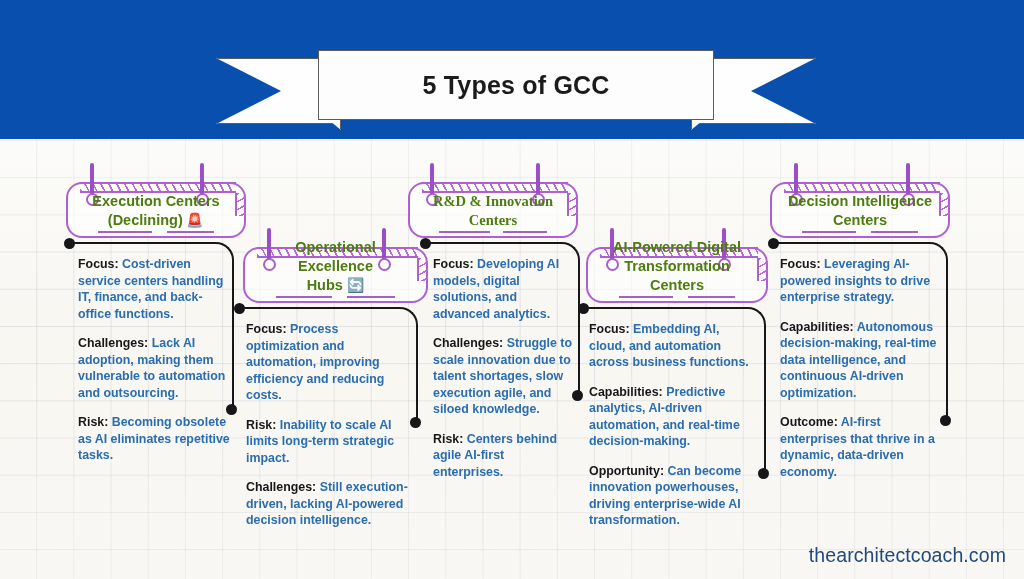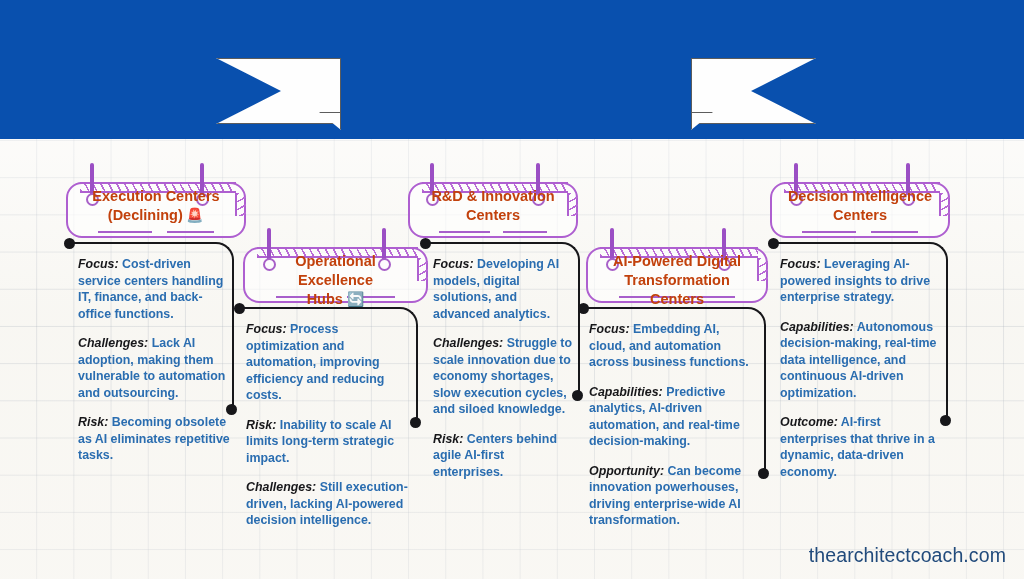--- a/index.html
+++ b/index.html
@@ -118,39 +118,39 @@
   }
   
   .card .rule {
     position: absolute; bottom: 5px; height: 2.2px; background: #a85fcb; z-index: 3;
   }
   .card .rule.a { left: 18%; width: 30%; }
   .card .rule.b { left: 56%; width: 26%; }
 
   .card .title {
     position: relative; z-index: 6;
-    display: flex; align-items: flex-start; justify-content: center;
+    display: flex; align-items: flex-end; justify-content: center;
     text-align: center;
     height: 100%; padding: 24px 16px 8px 16px;
-    font-size: 14.5px; font-weight: bold; color: #c2410c;
+    font-size: 14.5px; font-weight: bold; color: #4d7c0f;
     line-height: 1.32;
   }
   .card .title .emoji { font-size: 14px; }
 
   
   .block { position: absolute; }
   .block p {
     font-size: 12.4px;
     line-height: 1.33;
     color: #2a6db0;
     margin-bottom: 13px;
     font-weight: bold;
   }
   .block p:last-child { margin-bottom: 0; }
-  .block p .lbl { color: #17171a; font-style: italic; }
+  .block p .lbl { color: #17171a; }
 
   
   #watermark {
     position: absolute; right: 18px; bottom: 12px;
     font-size: 19.5px; color: #224b7c; letter-spacing: .1px;
   }
 </style>
 </head>
 <body>
 
@@ -159,20 +159,23 @@
   <div id="paper">
     <div id="paper-tint"></div>
   </div>
 
   <div id="header">
     <div id="ribbon">
       <div class="tail left"></div>
       <div class="tail right"></div>
       <div class="fold left"></div>
       <div class="fold right"></div>
+      <div class="plate">
+        <h1>5 Types of GCC</h1>
+      </div>
     </div>
   </div>
 
   <div class="conn" style="left:64px; top:242px; width:172px; height:170px;">
     <div class="hbar" style="left:5px; width:147px;"></div>
     <div class="corner" style="left:150px; top:0;"></div>
     <div class="vbar" style="left:167.6px; top:19px; height:148px;"></div>
     <div class="dot" style="left:0; top:-4px;"></div>
     <div class="dot" style="left:162px; top:162px;"></div>
   </div>
@@ -240,21 +243,21 @@
     <div class="rule b"></div>
     <div class="title">
       <span>
         <span>Operational Excellence</span><br>
         <span>Hubs</span>
         <span class="emoji">🔄</span>
       </span>
     </div>
   </div>
 
-  <div class="card" style="left:408px; top:163px; width:170px; height:75px;">
+  <div class="card" style="left:408px; top:163px; width:170px; height:75px;font-family:Liberation Serif, serif;">
     <div class="pin" style="left:22px;"></div>
     <div class="pinhead" style="left:17.5px; top:30px;"></div>
     <div class="pin" style="left:128px;"></div>
     <div class="pinhead" style="left:123.5px; top:30px;"></div>
     <div class="frame"></div>
     <div class="hatch-top"></div>
     <div class="hatch-right"></div>
     <div class="rule a"></div>
     <div class="rule b"></div>
     <div class="title">
@@ -323,21 +326,21 @@
     <p>
       <span class="lbl">Challenges:</span><span> Still execution-driven, lacking AI-powered decision intelligence.</span>
     </p>
   </div>
 
   <div class="block" style="left:433px; top:256px; width:140px;">
     <p>
       <span class="lbl">Focus:</span><span> Developing AI models, digital solutions, and advanced analytics.</span>
     </p>
     <p>
-      <span class="lbl">Challenges:</span><span> Struggle to scale innovation due to economy shortages, slow execution cycles, and siloed knowledge.</span>
+      <span class="lbl">Challenges:</span><span> Struggle to scale innovation due to talent shortages, slow execution agile, and siloed knowledge.</span>
     </p>
     <p>
       <span class="lbl">Risk:</span><span> Centers behind agile AI-first enterprises.</span>
     </p>
   </div>
 
   <div class="block" style="left:589px; top:321px; width:167px;">
     <p>
       <span class="lbl">Focus:</span><span> Embedding AI, cloud, and automation across business functions.</span>
     </p>

